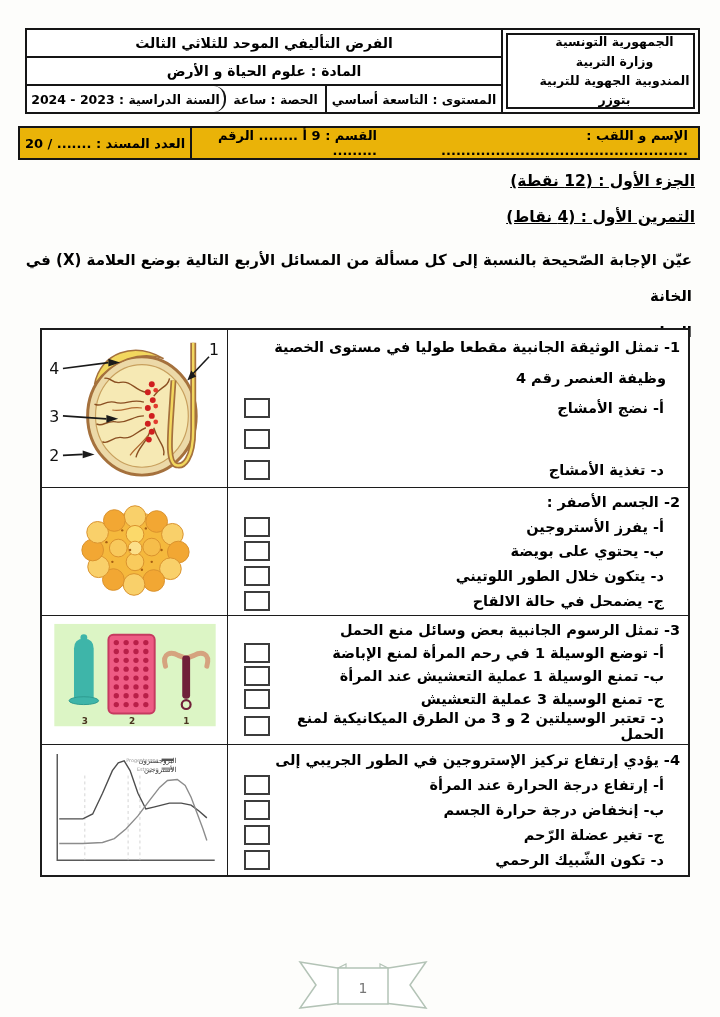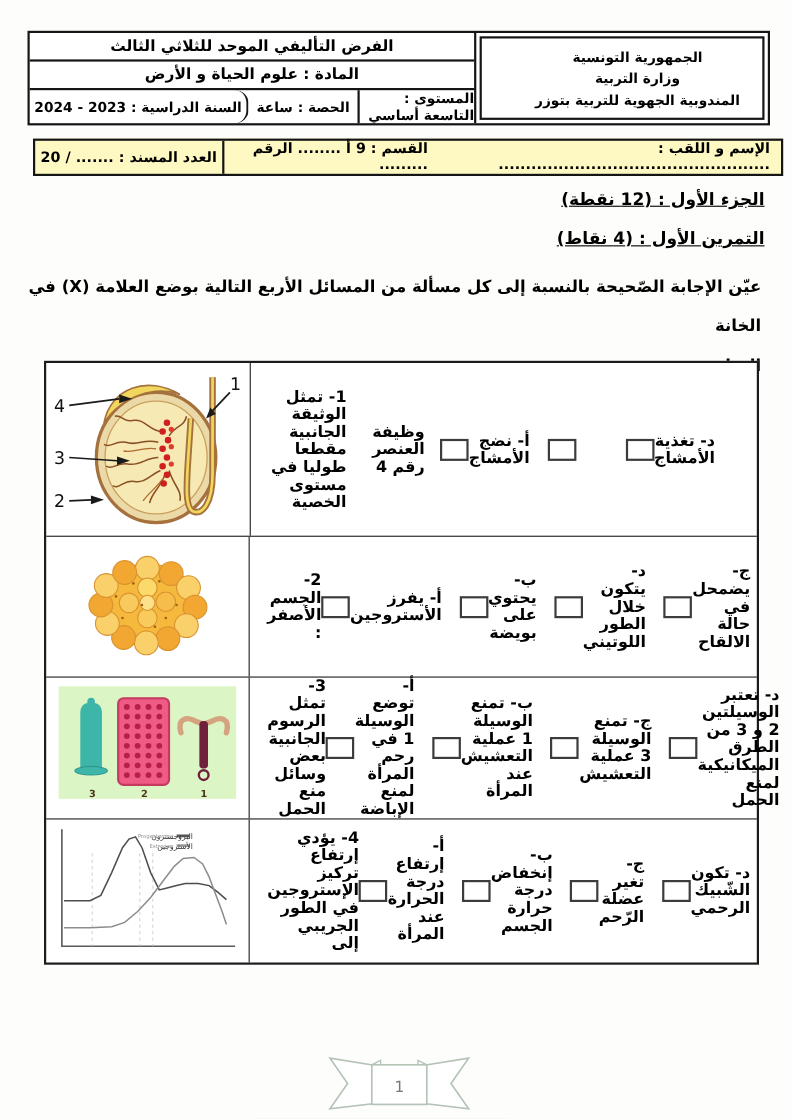--- a/index.html
+++ b/index.html
@@ -3,58 +3,58 @@
 <meta charset="utf-8">
 <style>
   * { margin:0; padding:0; box-sizing:border-box; }
   html,body { width:720px; height:1017px; }
   body { font-family:"DejaVu Sans", sans-serif; background:#eef0ee; }
   .page { position:relative; width:720px; height:1017px; background:#fdfdfb; overflow:hidden; }
 
   
   .header { position:absolute; left:25px; top:28px; width:675px; height:86px;
             display:flex; border:2.5px solid #151515; background:#fff; }
-  .h-left { width:406px; display:flex; flex-direction:column; border-right:2.5px solid #151515; }
+  .h-left { width:476px; display:flex; flex-direction:column; border-right:2.5px solid #151515; }
   .h-title, .h-subject { flex:1; display:flex; align-items:center; justify-content:center;
             font-weight:bold; font-size:14px; border-bottom:2.5px solid #151515; direction:rtl; }
   .h-row3 { flex:1; display:flex; }
   .h-cell { display:flex; align-items:center; justify-content:center; font-weight:bold;
             font-size:12.5px; direction:rtl; }
   .h-cell-year { width:199px; border-right:2.5px solid #151515;border-radius:12px; }
   .h-cell-session { width:101px; border-right:2.5px solid #151515; }
   .h-cell-level { flex:1; }
   .h-ministry { flex:1; padding:3px; }
   .ministry-box { width:100%; height:100%; border:2px solid #151515; display:flex;
             flex-direction:column; align-items:center; justify-content:center;
             font-weight:bold; font-size:12.5px; line-height:1.55; text-align:center; direction:rtl;padding-left:28px; }
 
   
-  .student-bar { position:absolute; left:30px; top:126px; width:682px; height:34px;
-            border:2.5px solid #151515; display:flex; background:#fef9c3; }
+  .student-bar { position:absolute; left:18px; top:126px; width:682px; height:34px;
+            border:2.5px solid #151515; display:flex; background:#eab308; }
   .sb-mark { width:172px; border-right:2.5px solid #151515; display:flex; align-items:center;
             justify-content:center; font-weight:bold; font-size:13px; direction:rtl; }
   .sb-main { flex:1; display:flex; align-items:center; gap:14px; padding:0 10px;
             font-weight:bold; font-size:13px; direction:rtl; }
 
   
   .sec-title { position:absolute; right:25px; font-weight:bold; font-size:15.5px;
             text-decoration:underline; direction:rtl; }
   .part-title { top:172px; }
   .exercise-title { top:208px; }
   .instruction { position:absolute; top:242px; right:28px; left:14px; direction:rtl;
             text-align:right; font-weight:bold; font-size:15px; line-height:36px; }
 
   
   .q-table { position:absolute; left:40px; top:328px; width:650px; border:2px solid #1c1c1c; background:#fff; }
   .q-row { display:flex; border-bottom:1.8px solid #1c1c1c; }
   .q-row:last-child { border-bottom:none; }
   .q-row1 { height:158px; } .q-row2 { height:128px; } .q-row3 { height:129px; } .q-row4 { height:130px; }
   .fig-cell { width:186px; border-right:1.8px solid #1c1c1c; display:flex;
             align-items:center; justify-content:center; }
-  .q-content { flex:1; display:flex; flex-direction:row; padding:2px 22px 2px 16px;
+  .q-content { flex:1; display:flex; flex-direction:column; padding:2px 8px 2px 16px;
             font-weight:bold; font-size:14.5px; }
   .line { flex:1; display:flex; align-items:center; }
   .stem { direction:rtl; text-align:right; justify-content:flex-start; }
   .stem2 { padding-right:14px; }
   .opt { direction:ltr; }
   .checkbox { width:26px; height:20px; border:2px solid #3c3c3c; flex:none; background:#fff; }
   .opt-text { flex:1; direction:rtl; text-align:right; padding-right:16px; }
 
   .ribbon { position:absolute; left:288px; top:956px; }
   svg text { font-family:"DejaVu Sans", sans-serif; }

